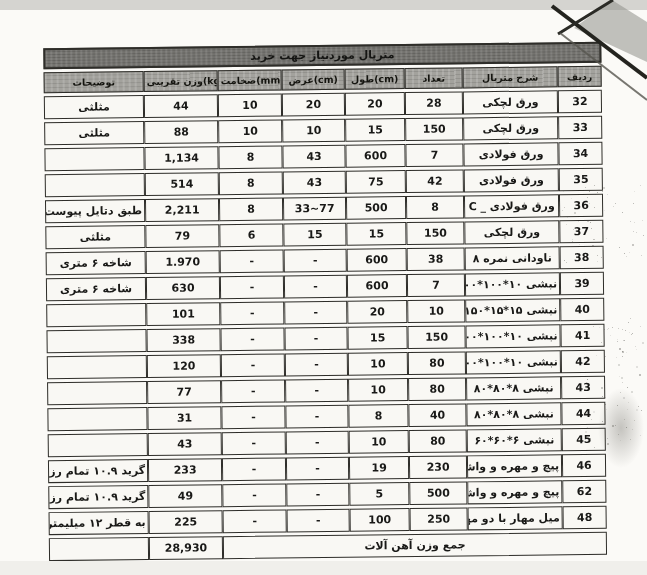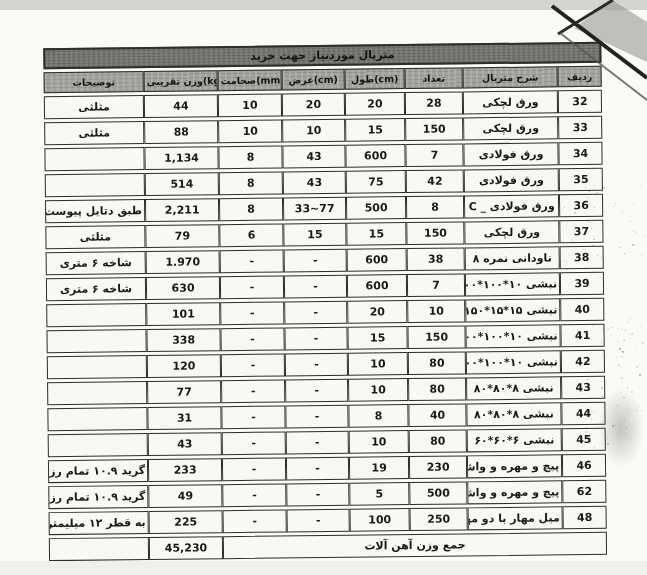--- a/index.html
+++ b/index.html
@@ -249,21 +249,21 @@
           <td dir="ltr">100</td>
           <td dir="ltr">-</td>
           <td dir="ltr">-</td>
           <td dir="ltr">225</td>
           <td dir="rtl">به قطر ۱۲ میلیمتر</td>
         </tr>
       </tbody>
     <tfoot>
       <tr>
         <td colspan="6">جمع وزن آهن آلات</td>
-        <td dir="ltr">45,230</td>
+        <td dir="ltr">28,930</td>
         <td></td>
       </tr>
     </tfoot>
   </table>
 </div>
 
 <svg class="corner-art" width="647" height="575" viewBox="0 0 647 575">
   <polygon points="612,0 647,22 647,62 574,28" fill="#90908a" opacity="0.55"></polygon>
   <line x1="552" y1="6" x2="647" y2="78" stroke="#24241f" stroke-width="4"></line>
   <line x1="613" y1="0" x2="558" y2="34" stroke="#2b2b26" stroke-width="3"></line>

